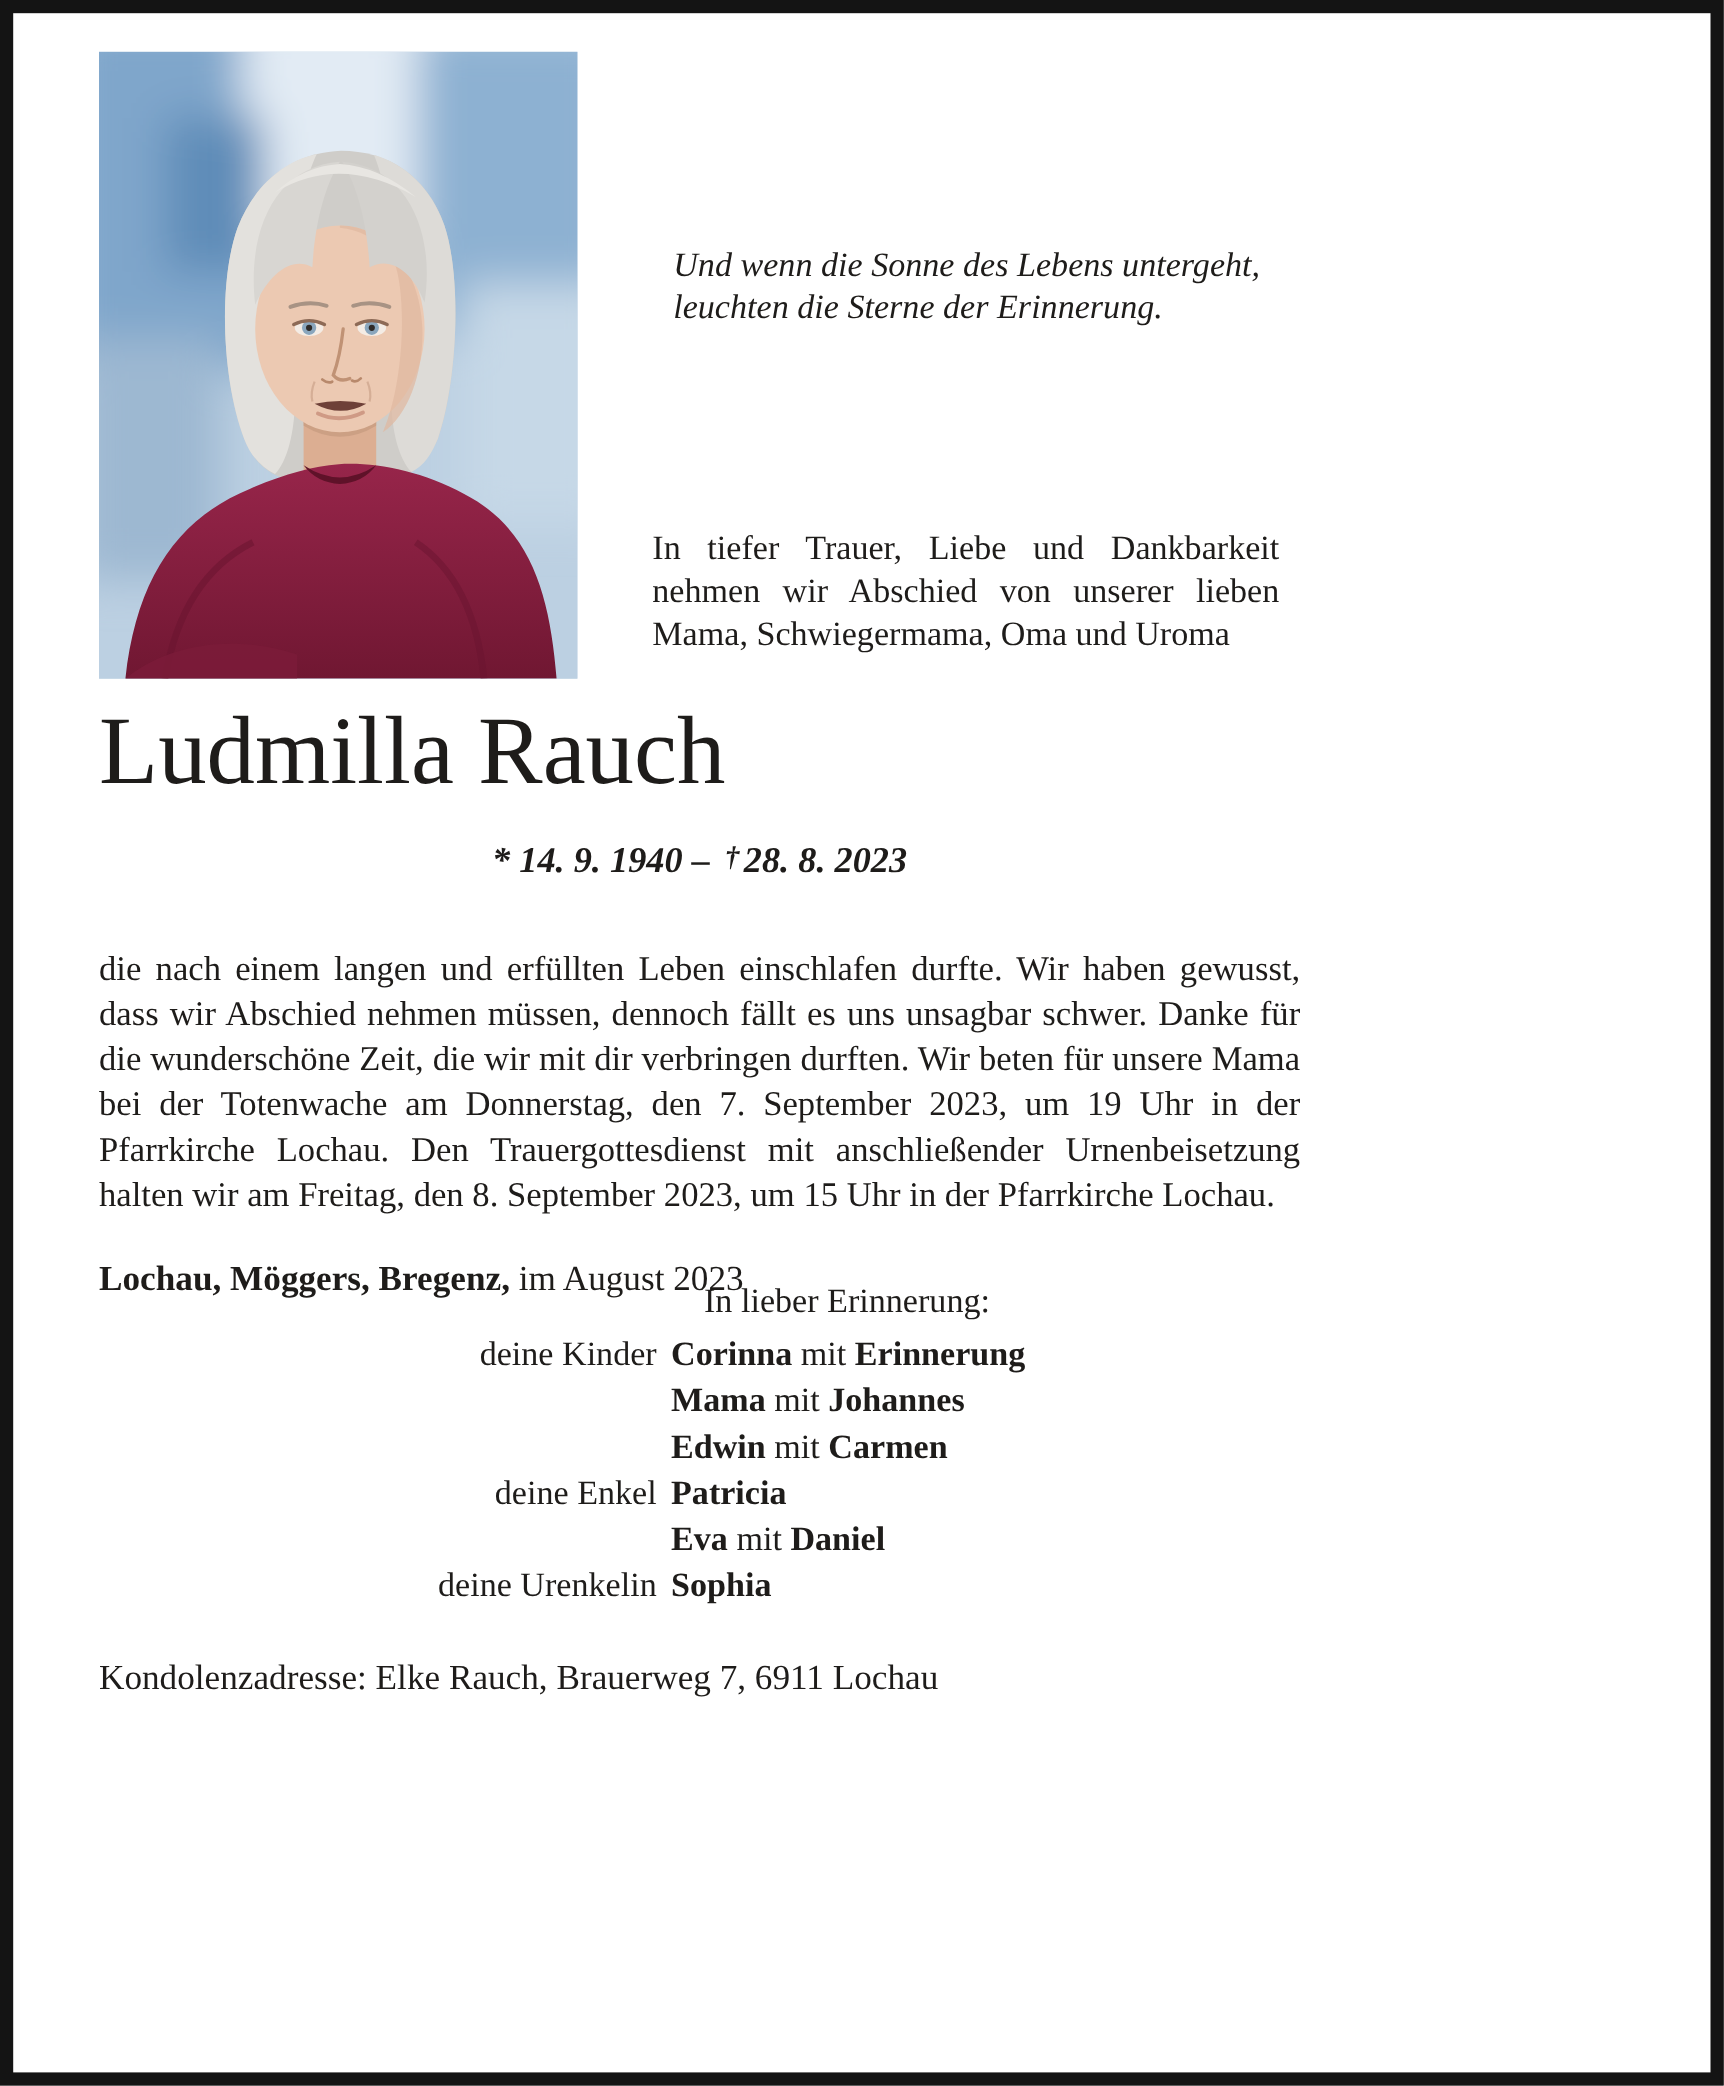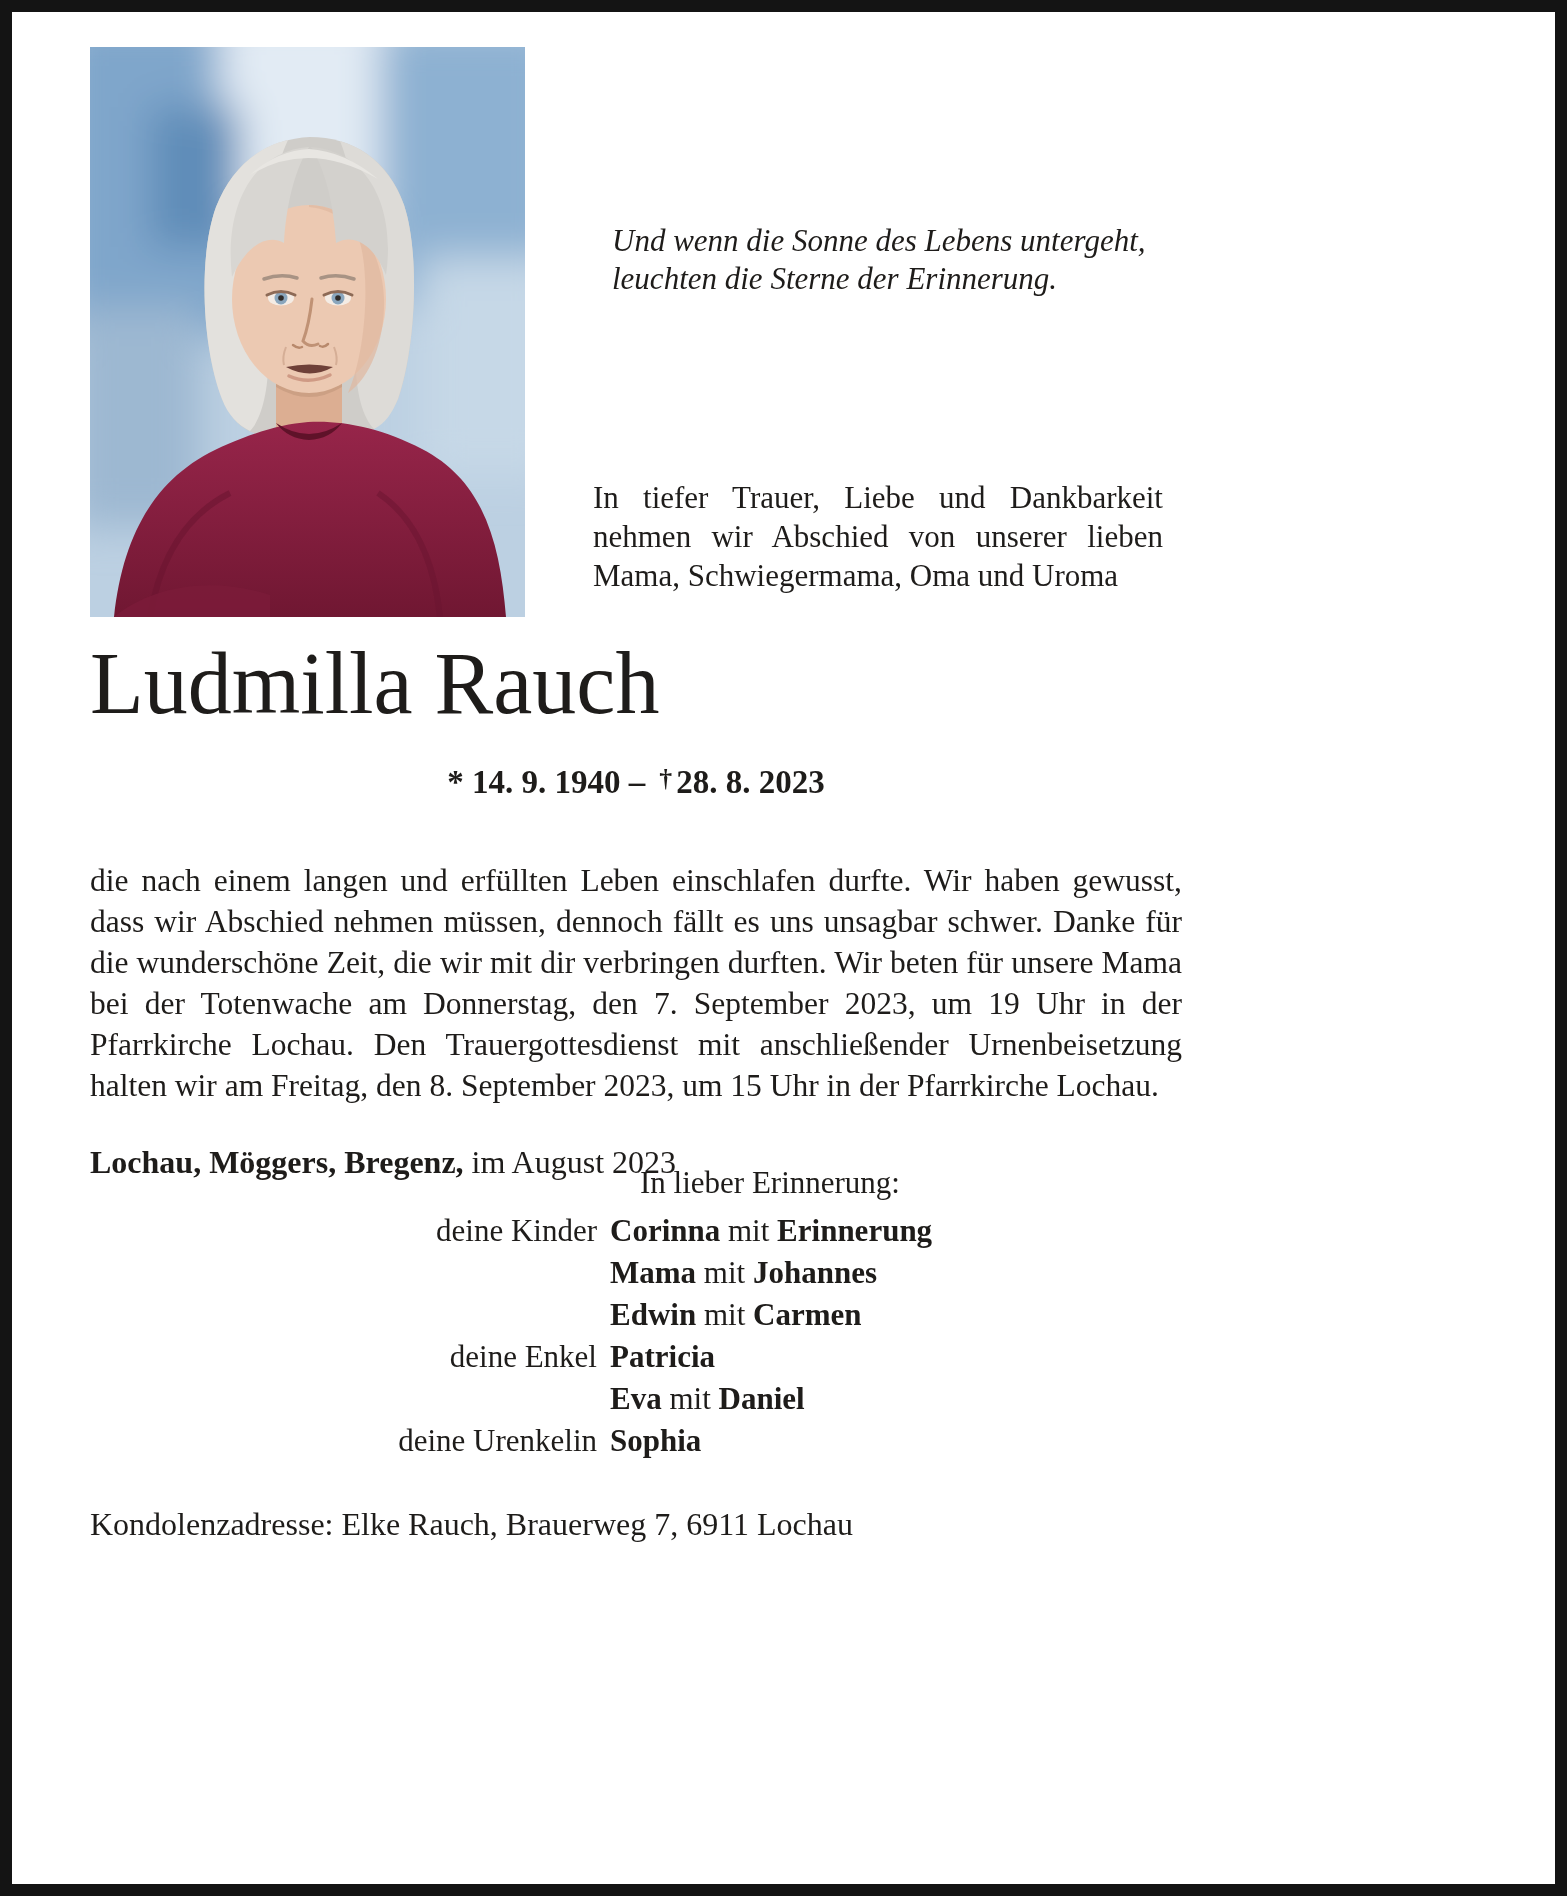--- a/index.html
+++ b/index.html
@@ -29,21 +29,21 @@
   .intro{
     position:absolute;left:581px;top:466px;width:570px;
     font-size:31px;line-height:39px;text-align:justify;
   }
   .deceased-name{
     position:absolute;left:78px;top:622px;width:1092px;
     text-align:left;font-size:88px;line-height:100px;
   }
   .dates{
     position:absolute;left:78px;top:752px;width:1092px;
-    text-align:center;font-size:33px;font-weight:bold;
+    text-align:center;font-size:33px;font-weight:bold;font-style:italic;
   }
   .dates .cross{vertical-align:6px;font-size:0.78em;margin:0 4px 0 10px;}
   .dates .birth{margin-right:4px;}
   .obituary{
     position:absolute;left:78px;top:848px;width:1092px;
     font-size:31.5px;line-height:41px;text-align:justify;
   }
   .farewell{
     position:absolute;left:78px;top:1132px;width:1092px;
     font-size:32px;

